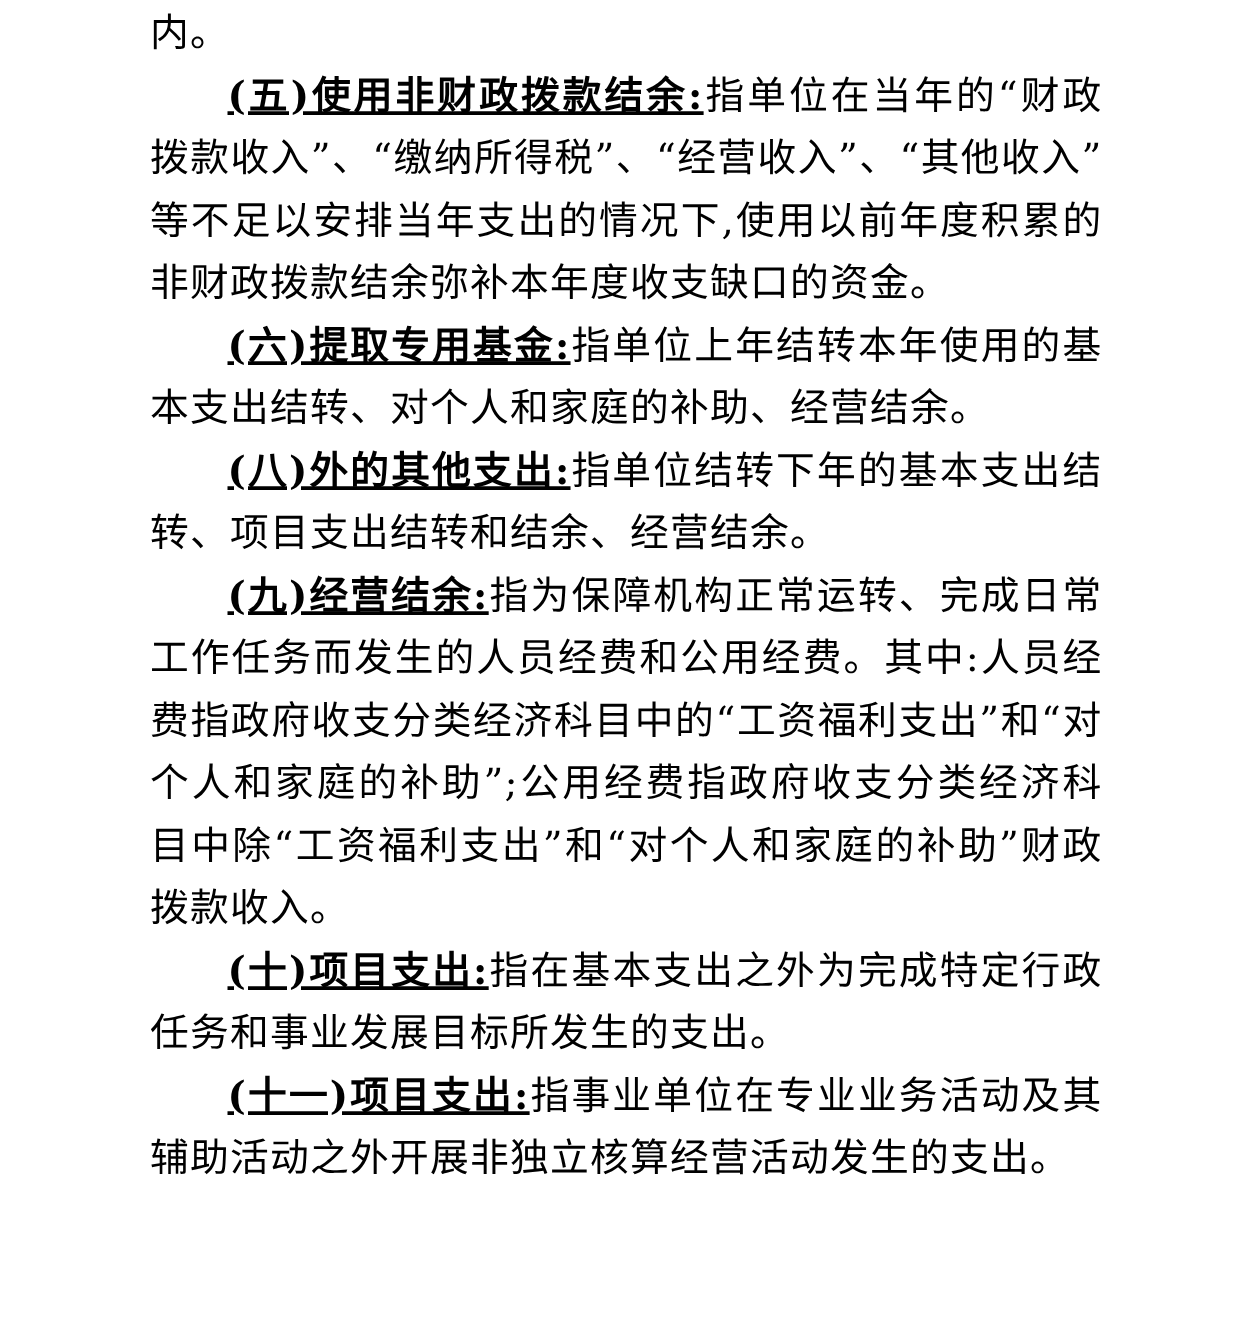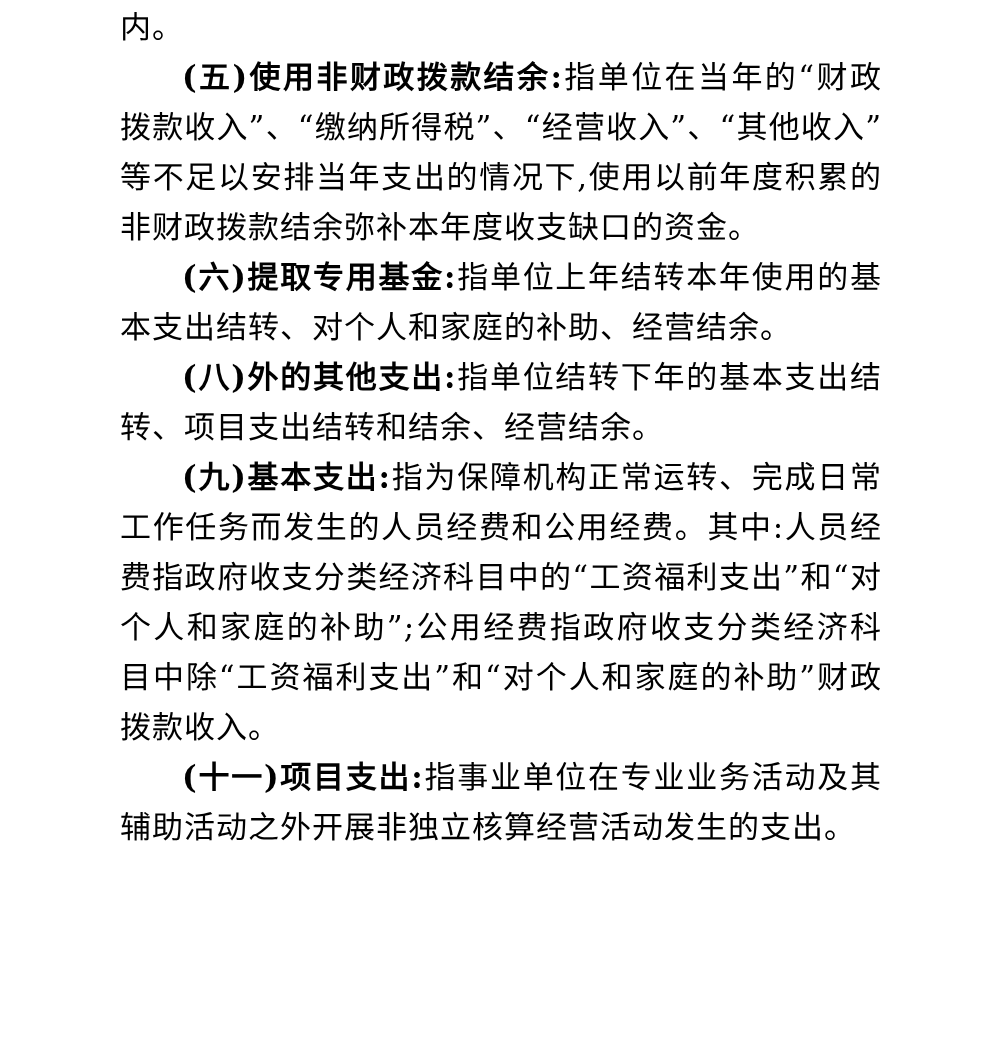--- a/index.html
+++ b/index.html
@@ -29,34 +29,36 @@
   .doc-page p {
     margin: 0;
     padding: 0;
     text-indent: 2em;
   }
   .doc-page p.continuation {
     text-indent: 0;
   }
   .term {
     font-weight: bold;
+    text-decoration: underline;
   }
 </style>
 </head>
 <body>
 
 <div class="doc-page">
   <p class="continuation">内。</p>
   <div>
   <p><b class="term">(五)使用非财政拨款结余:</b><span>指单位在当年的“财政拨款收入”、“缴纳所得税”、“经营收入”、“其他收入”等不足以安排当年支出的情况下,使用以前年度积累的非财政拨款结余弥补本年度收支缺口的资金。</span></p>
 
   <p><b class="term">(六)提取专用基金:</b><span>指单位上年结转本年使用的基本支出结转、对个人和家庭的补助、经营结余。</span></p>
 
 
   <p><b class="term">(八)外的其他支出:</b><span>指单位结转下年的基本支出结转、项目支出结转和结余、经营结余。</span></p>
 
-  <p><b class="term">(九)基本支出:</b><span>指为保障机构正常运转、完成日常工作任务而发生的人员经费和公用经费。其中:人员经费指政府收支分类经济科目中的“工资福利支出”和“对个人和家庭的补助”;公用经费指政府收支分类经济科目中除“工资福利支出”和“对个人和家庭的补助”财政拨款收入。</span></p>
+  <p><b class="term">(九)经营结余:</b><span>指为保障机构正常运转、完成日常工作任务而发生的人员经费和公用经费。其中:人员经费指政府收支分类经济科目中的“工资福利支出”和“对个人和家庭的补助”;公用经费指政府收支分类经济科目中除“工资福利支出”和“对个人和家庭的补助”财政拨款收入。</span></p>
 
+  <p><b class="term">(十)项目支出:</b><span>指在基本支出之外为完成特定行政任务和事业发展目标所发生的支出。</span></p>
 
   <p><b class="term">(十一)项目支出:</b><span>指事业单位在专业业务活动及其辅助活动之外开展非独立核算经营活动发生的支出。</span></p>
 
 </div>
 </div>
 
 </body></html>

